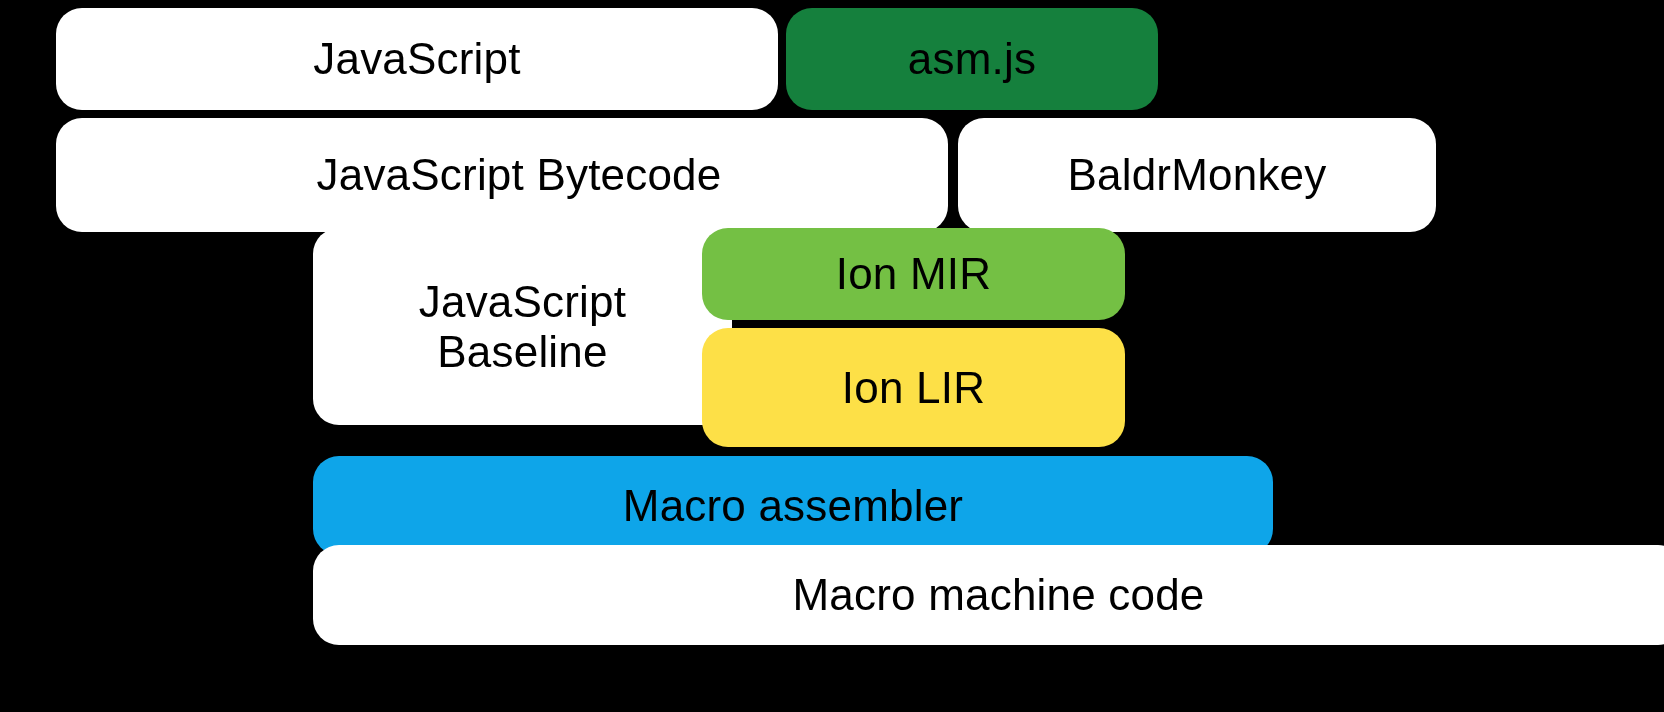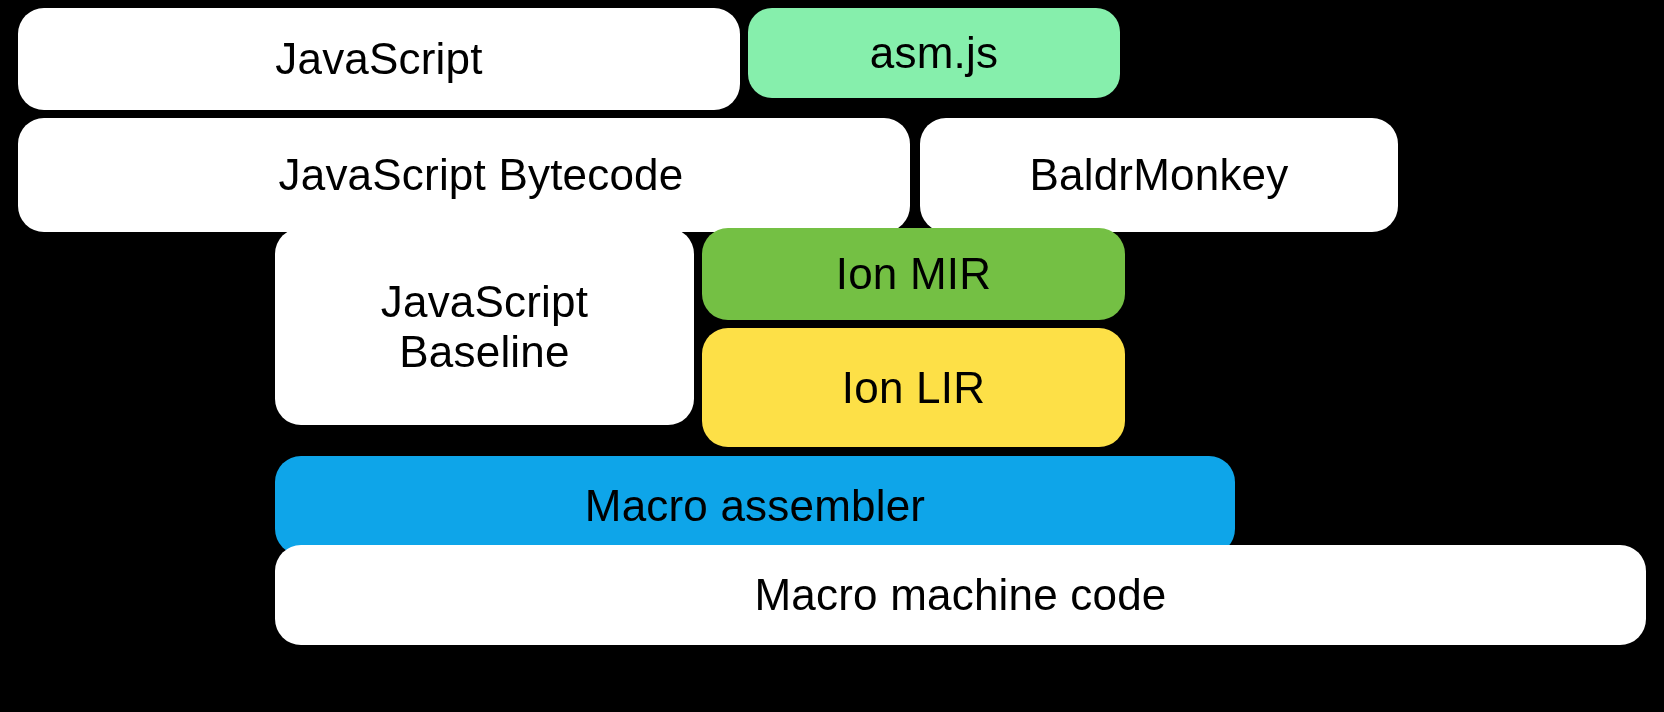--- a/index.html
+++ b/index.html
@@ -28,31 +28,31 @@
     border-radius: 26px;
     color: #000000;
     font-size: 44px;
     line-height: 1.12;
     letter-spacing: 0.2px;
     font-weight: 400;
     white-space: pre-line;
     padding: 2px 10px;
     background: #ffffff;
   }
-  .node.fill-white  { background: #ffffff; }
+  .node.fill-white  { background: #ffffff; margin-left: 38px; }
   .node.fill-gray   { background: #eaeaea; }
   .node.fill-green  { background: #74c044; }
   .node.fill-pink   { background: #f6788d; }
 </style>
 </head>
 <body>
 
 <div id="diagram" style="width: 1664px; height: 712px; background: rgb(0, 0, 0);">
     <div class="node fill-white" style="left: 18px; top: 8px; width: 722px; height: 102px; background: rgb(255, 255, 255);">JavaScript</div>
-    <div class="node fill-white" style="left: 748px; top: 8px; width: 372px; height: 90px; background: #86efac; border-radius: 24px;">asm.js</div>
+    <div class="node fill-white" style="left: 748px; top: 8px; width: 372px; height: 102px; background: #15803d;">asm.js</div>
     <div class="node fill-white" style="left: 18px; top: 118px; width: 892px; height: 114px; background: rgb(255, 255, 255); padding-left: 44px;">JavaScript Bytecode</div>
     <div class="node fill-white" style="left: 920px; top: 118px; width: 478px; height: 114px; background: rgb(255, 255, 255);">BaldrMonkey</div>
     <div class="node fill-white" style="left: 275px; top: 228px; width: 419px; height: 197px; background: rgb(255, 255, 255);">JavaScript
 Baseline</div>
     <div class="node fill-green" style="left: 702px; top: 228px; width: 423px; height: 92px; background: rgb(116, 192, 68); text-align: center;">Ion MIR</div>
     <div class="node fill-green" style="left: 702px; top: 328px; width: 423px; height: 119px; background: #fde047;">Ion LIR</div>
     <div class="node fill-white" style="left: 275px; top: 456px; width: 960px; height: 99px; background: #0ea5e9;">Macro assembler</div>
     <div class="node fill-white" style="left: 275px; top: 545px; width: 1371px; height: 100px; background: rgb(255, 255, 255);">Macro machine code</div>
   </div>
 

